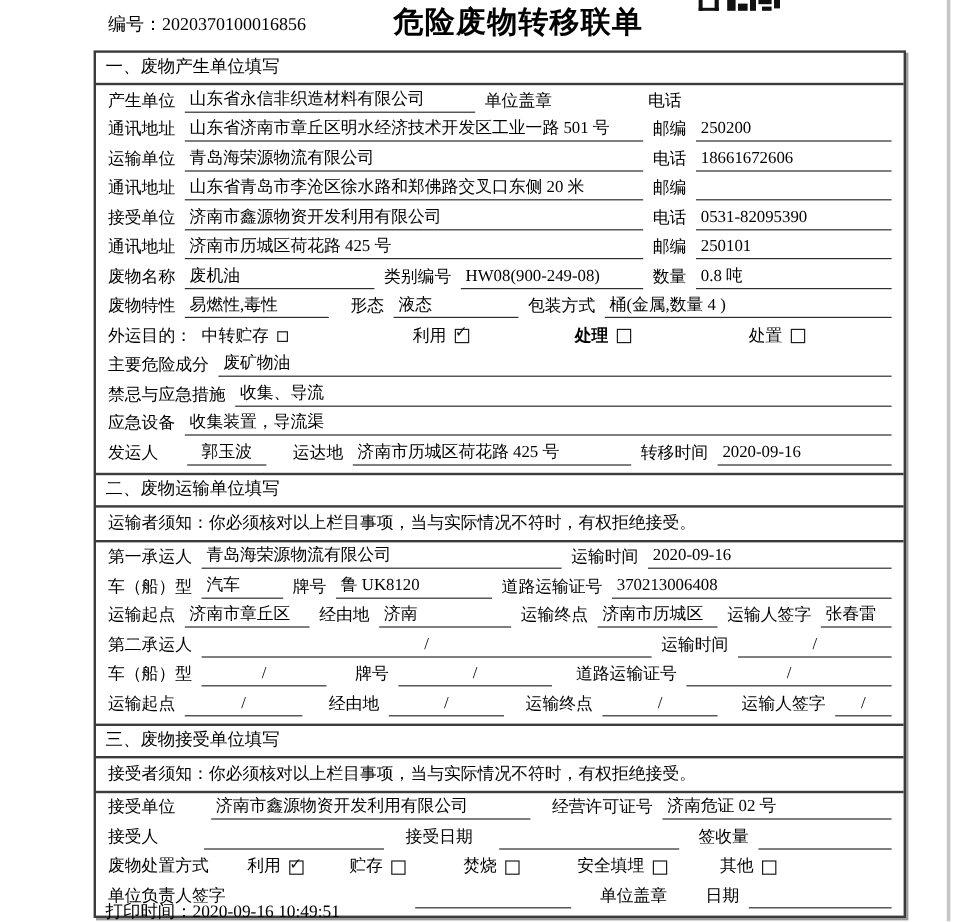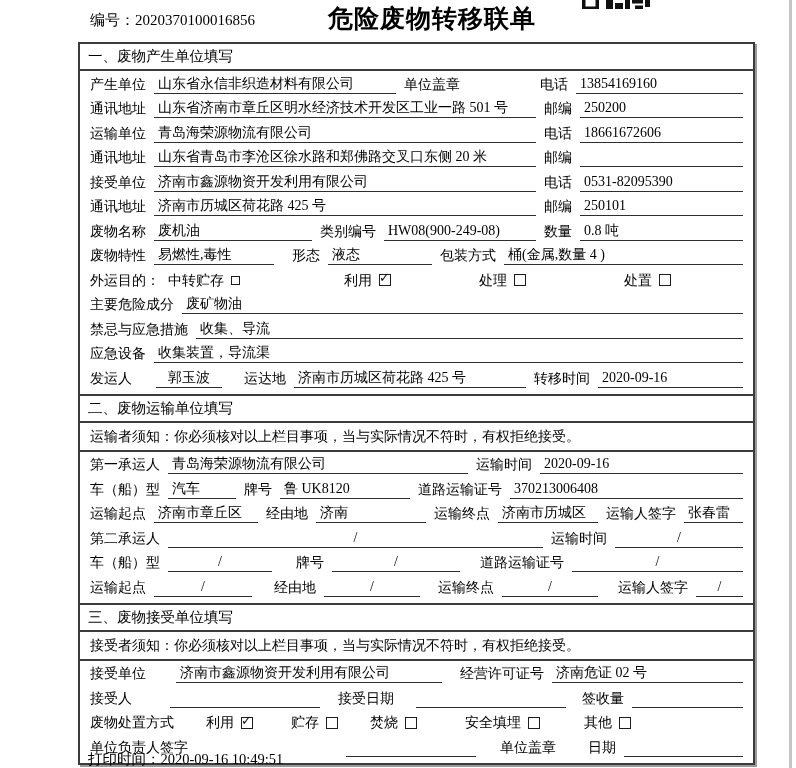--- a/index.html
+++ b/index.html
@@ -91,21 +91,20 @@
 
   <div class="form-table">
       <div class="section">
         <div class="section-header">一、废物产生单位填写</div>
         <div class="rows">
           <div class="frow">
             <span class="lbl">产生单位</span>
             <span class="val" style="width: 242px;">山东省永信非织造材料有限公司</span>
             <span class="lbl">单位盖章</span>
             <span class="lbl" style="margin-left: 72px;">电话</span>
-            <span class="val grow">13854169160</span>
           </div>
           <div class="frow">
             <span class="lbl">通讯地址</span>
             <span class="val" style="width: 382px;">山东省济南市章丘区明水经济技术开发区工业一路 501 号</span>
             <span class="lbl">邮编</span>
             <span class="val grow">250200</span>
           </div>
           <div class="frow">
             <span class="lbl">运输单位</span>
             <span class="val" style="width: 382px;">青岛海荣源物流有限公司</span>
@@ -149,21 +148,21 @@
           <div class="frow">
             <span class="lbl">外运目的：</span>
             <span class="chkf">
               <span>中转贮存</span>
               <span class="box small"></span>
             </span>
             <span class="chkf" style="margin-left: 96px;">
               <span>利用</span>
               <span class="box on"></span>
             </span>
-            <span class="chkf" style="margin-left: 80px;">
+            <span class="chkf" style="margin-left: 80px; font-weight: bold;">
               <span>处理</span>
               <span class="box"></span>
             </span>
             <span class="chkf" style="margin-left: 90px;">
               <span>处置</span>
               <span class="box"></span>
             </span>
           </div>
           <div class="frow">
             <span class="lbl">主要危险成分</span>
@@ -262,21 +261,21 @@
           <div class="frow">
             <span class="lbl">废物处置方式</span>
             <span class="chkf" style="margin-left: 24px;">
               <span>利用</span>
               <span class="box on"></span>
             </span>
             <span class="chkf" style="margin-left: 30px; align-items: center;">
               <span>贮存</span>
               <span class="box"></span>
             </span>
-            <span class="chkf" style="margin-left: 24px;">
+            <span class="chkf" style="margin-left: 40px;">
               <span>焚烧</span>
               <span class="box"></span>
             </span>
             <span class="chkf" style="margin-left: 40px;">
               <span>安全填埋</span>
               <span class="box"></span>
             </span>
             <span class="chkf" style="margin-left: 36px;">
               <span>其他</span>
               <span class="box"></span>

